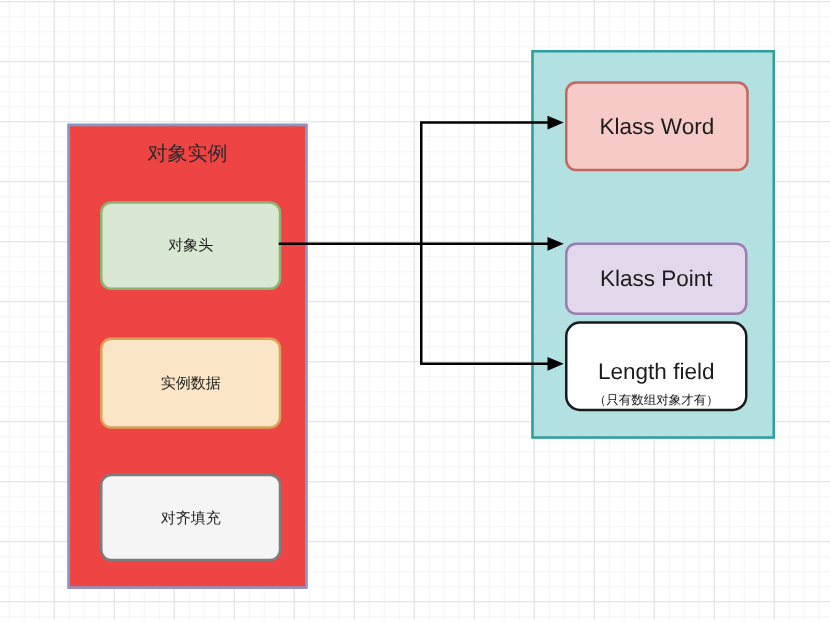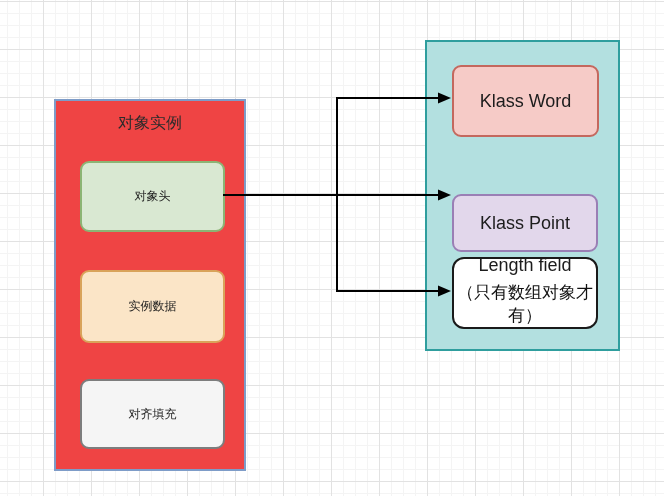--- a/index.html
+++ b/index.html
@@ -75,21 +75,21 @@
     margin-top: 32px;
   }
   .node-length-field {
     left: 25px; top: 215px; width: 146px; height: 72px;
     background: #ffffff; border: 2px solid #1a1a1a;
     border-radius: 12px;
     font-size: 18px;
     justify-content: flex-end;
   }
   .node-sublabel {
-    font-size: 17px;
+    font-size: 10px;
     margin-top: 5px;
     color: #111111;
   }
   svg.connectors {
     position: absolute;
     left: 0; top: 0;
     width: 664px; height: 496px;
     pointer-events: none;
   }
   svg.connectors path, svg.connectors line {

